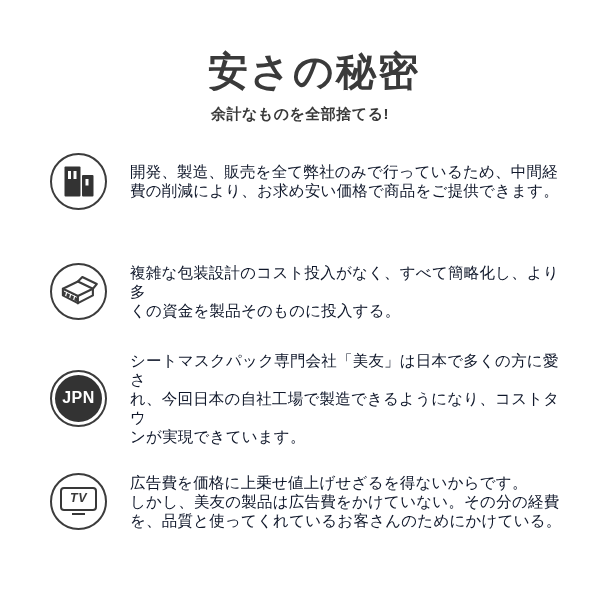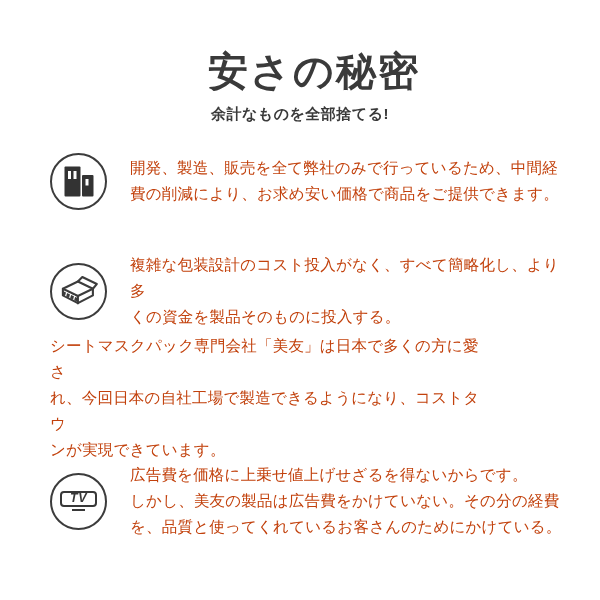--- a/index.html
+++ b/index.html
@@ -31,33 +31,33 @@
   .row-3 { top: 369px; }
   .row-4 { top: 472px; }
   .icon-circle {
     flex: 0 0 auto;
     width: 57px; height: 57px; box-sizing: border-box;
     border: 2px solid #3c3c3c; border-radius: 50%;
     display: flex; align-items: center; justify-content: center;
   }
   .feature-text {
     margin: 0; width: 434px;
-    font-size: 15.5px; line-height: 26px;
-    color: #c2410c; letter-spacing: 0.2px;
+    font-size: 15.5px; line-height: 19px;
+    color: #0f172a; letter-spacing: 0.2px;
     white-space: pre-line;
   }
   .jpn-disc {
     width: 47px; height: 47px; border-radius: 50%;
     background: #333333; color: #ffffff;
     display: flex; align-items: center; justify-content: center;
     font-size: 16px; font-weight: 700; letter-spacing: 0.5px;
   }
   .tv-wrap { display: flex; flex-direction: column; align-items: center; }
   .tv-screen {
-    width: 37px; height: 16px; box-sizing: border-box;
+    width: 37px; height: 24px; box-sizing: border-box;
     border: 2.6px solid #383838; border-radius: 4px;
     display: flex; align-items: center; justify-content: center;
   }
   .tv-label {
     font-size: 12.5px; font-weight: 800; font-style: italic;
     color: #383838; letter-spacing: 0.5px; line-height: 1;
   }
   .tv-stand { width: 13px; height: 2.6px; background: #383838; margin-top: 2px; }
   svg { display: block; }
 </style>
@@ -98,20 +98,23 @@
           <line x1="10.6" y1="18.6" x2="9.6" y2="22.3"></line>
           <line x1="14.2" y1="20.3" x2="13.2" y2="24"></line>
         </g>
       </svg>
     </div>
     <p class="feature-text">複雑な包装設計のコスト投入がなく、すべて簡略化し、より多
 くの資金を製品そのものに投入する。</p>
   </div>
 
   <div class="feature-row row-3">
+    <div class="icon-circle">
+      <div class="jpn-disc">JPN</div>
+    </div>
     <p class="feature-text">シートマスクパック専門会社「美友」は日本で多くの方に愛さ
 れ、今回日本の自社工場で製造できるようになり、コストタウ
 ンが実現できています。</p>
   </div>
 
   <div class="feature-row row-4">
     <div class="icon-circle">
       <div class="tv-wrap">
         <div class="tv-screen">
           <span class="tv-label">TV</span>

